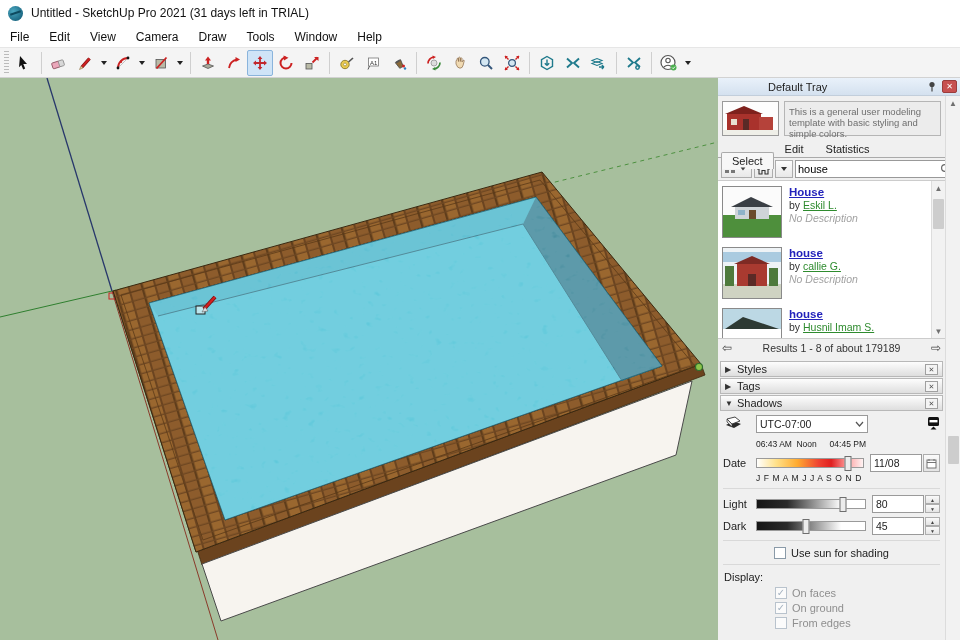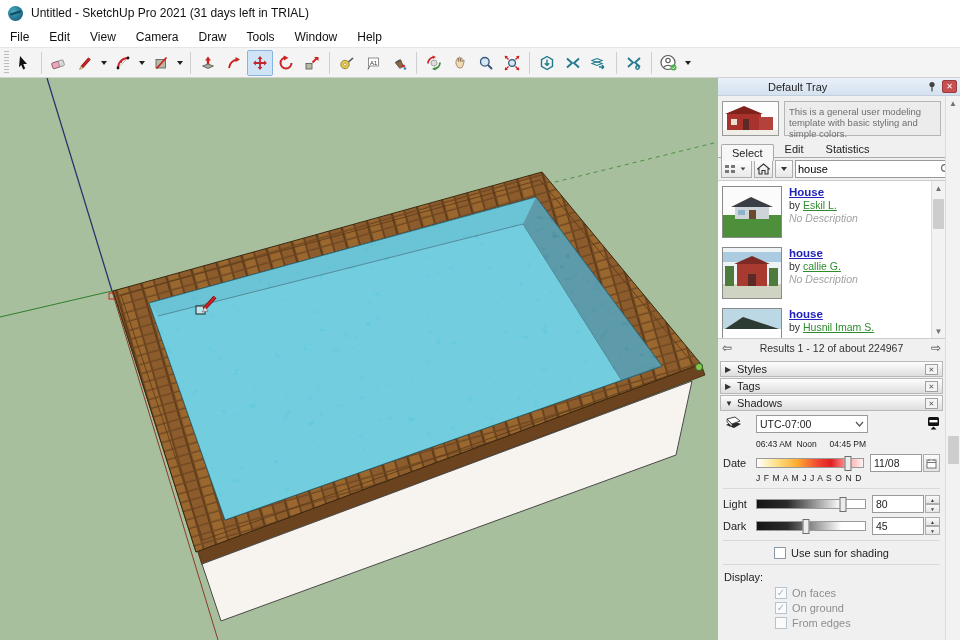--- a/index.html
+++ b/index.html
@@ -34,21 +34,21 @@
   .tray-scroll { position:absolute; right:0; top:18px; width:15px; height:544px; background:#f2f2f2; border-left:1px solid #dcdcdc; }
   .scroll-arrow { height:14px; display:flex; align-items:center; justify-content:center; color:#707070; font-size:8px; }
   .tray-thumb { position:absolute; left:2px; width:11px; height:28px; background:#cdcdcd; border-radius:1px; }
 
   .template-row { display:flex; padding:5px 4px 4px 4px; gap:5px; height:44px; }
   .tpl-thumb { width:57px; height:35px; background:#fff; border:1px solid #9a9a9a; }
   .tpl-desc { flex:1; border:1px solid #b5b5b5; background:#ececec; color:#6e6e6e; font-size:9.5px; line-height:11px; padding:4px 4px; }
 
   .tabs { display:flex; align-items:flex-end; height:18px; border-bottom:1px solid #aaa; padding-left:3px; }
   .tab { padding:2px 10px 2px 10px; font-size:11px; color:#222; border:1px solid transparent; border-bottom:none; }
-  .tab.active { background:#f7f7f7; border-color:#aaa; border-radius:2px 2px 0 0; position:relative; top:4px; }
+  .tab.active { background:#f7f7f7; border-color:#aaa; border-radius:2px 2px 0 0; position:relative; top:12px; }
 
   .search-row { display:flex; align-items:center; height:22px; padding:2px 3px; gap:2px; }
   .mini-btn { height:18px; border:1px solid #adadad; background:linear-gradient(#fdfdfd,#e8e8e8); display:flex; align-items:center; justify-content:center; padding:0 2px; }
   .search-box { flex:1; display:flex; align-items:center; border:1px solid #999; background:#fff; height:18px; padding:0 2px; }
   .search-box input { flex:1; border:none; outline:none; font-size:11px; font-family:"Liberation Sans",sans-serif; background:transparent; }
 
   .results { background:#fff; border-top:1px solid #ccc; height:158px; position:relative; overflow:hidden; }
   .r-items { position:absolute; left:0; top:0; right:14px; }
   .r-item { display:flex; gap:7px; padding:5px 2px 4px 4px; }
   .r-thumb { width:60px; height:52px; border:1px solid #8a8a8a; background:#fff; flex:none; }
@@ -445,21 +445,21 @@
         </div>
         <div class="r-scroll">
           <div class="scroll-arrow">▲</div>
           <div class="tray-thumb" style="top:18px;height:30px"></div>
           <div class="scroll-arrow" style="position:absolute;bottom:0;width:100%">▼</div>
         </div>
       </div>
 
       <div class="nav-row">
         <span class="nav-arrow">⇦</span>
-        <span class="nav-status">Results 1 - 12 of about 224967</span>
+        <span class="nav-status">Results 1 - 8 of about 179189</span>
         <span class="nav-arrow" style="text-align:right">⇨</span>
       </div>
 
       <div class="phead" style="margin-top:5px">
         <span class="arrow">▶</span>
         <span class="plabel">Styles</span>
         <span class="pclose">✕</span>
       </div>
       <div class="phead">
         <span class="arrow">▶</span>

